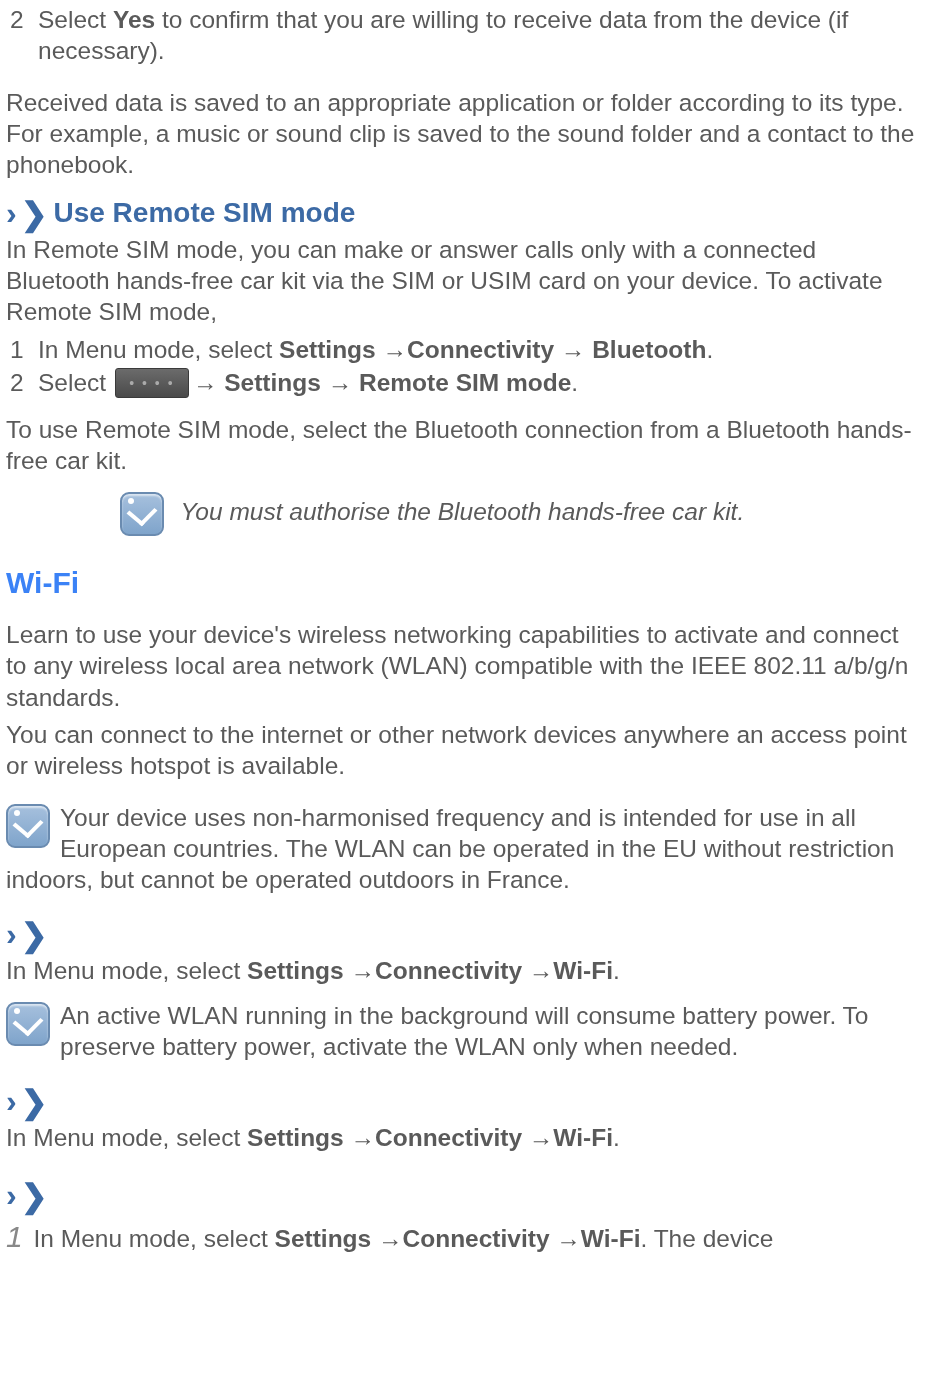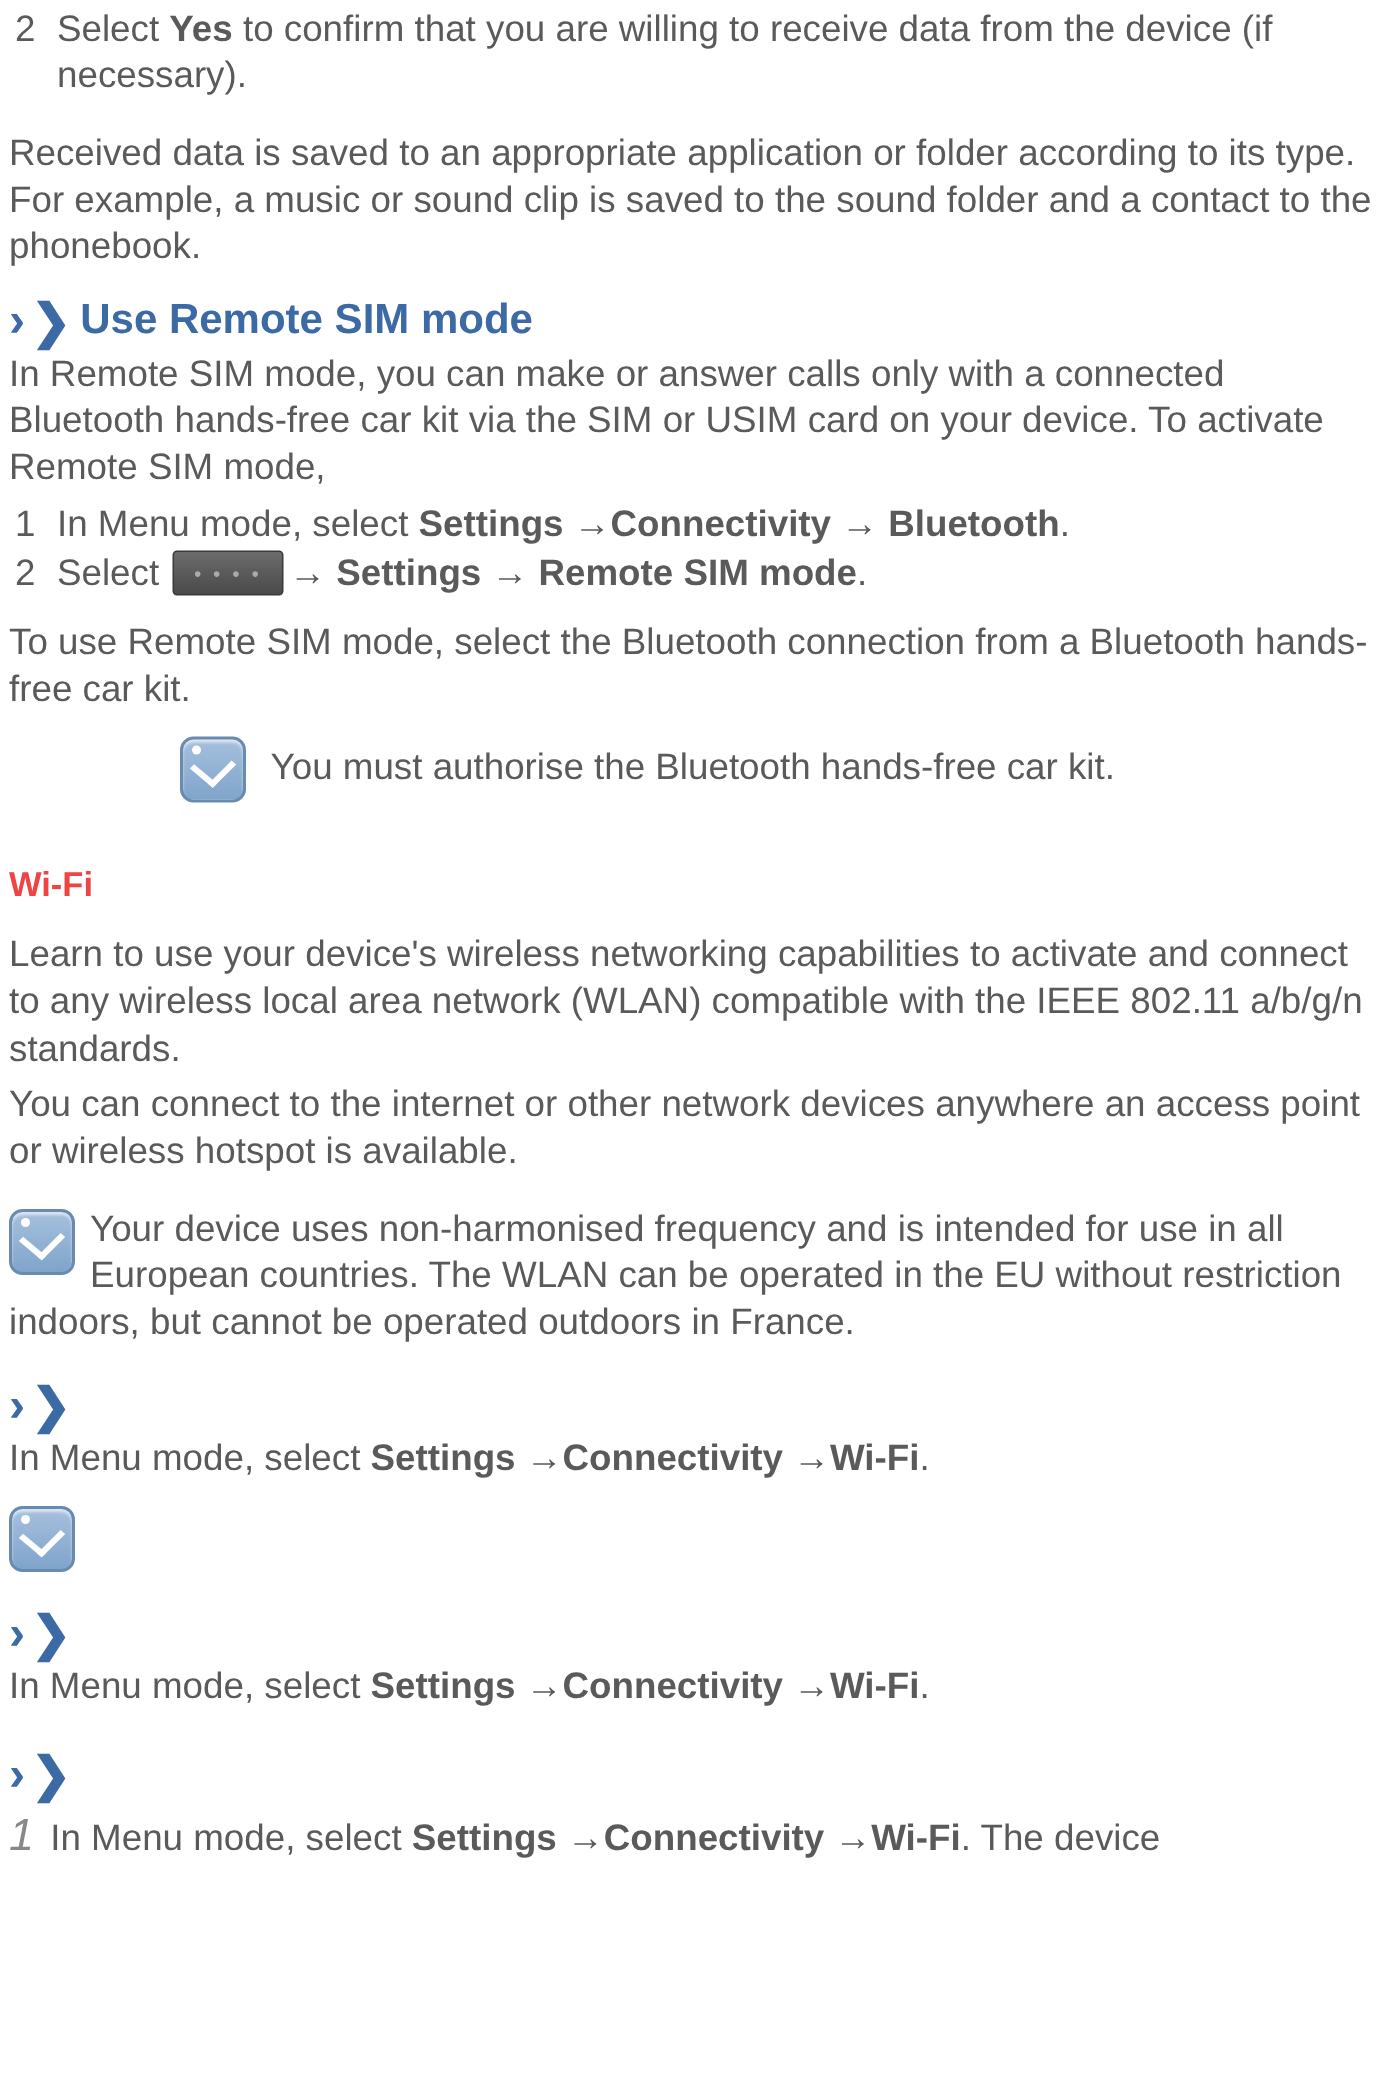--- a/index.html
+++ b/index.html
@@ -47,24 +47,24 @@
       display: inline-flex;
       align-items: center;
     }
     .chev-shape {
       display: inline-block;
       margin-left: 4px;
       position: relative;
       top: 1px;
     }
     .heading-main {
-      color: #ef4444;
+      color: #3b82f6;
       font-weight: bold;
-      font-size: 23px;
-      margin-top: 40px;
+      font-size: 30px;
+      margin-top: 28px;
       margin-bottom: 12px;
     }
     .icon-box {
       display: inline-block;
       width: 40px;
       height: 40px;
       border-radius: 9px;
       background: linear-gradient(#a6c0dd,#7fa4cb);
       border: 2px solid #6a8bb0;
       position: relative;
@@ -112,20 +112,21 @@
       font-size: 14px;
       line-height: 28px;
       letter-spacing: 2px;
     }
     .note-row {
       margin-top: 16px;
       margin-bottom: 16px;
     }
     .indent-note {
       padding-left: 114px;
+      font-style: italic;
     }
     .italic-num {
       font-style: italic;
       font-size: 30px;
       color: #888;
       margin-right: 4px;
     }
     .gap { margin-top: 14px; }
   </style>
 </head>
@@ -192,20 +193,21 @@
 </div>
 <div class="para" style="margin-top:0">
   <span>In Menu mode, select </span><span class="strong">Settings →Connectivity →Wi-Fi</span><span>.</span>
 </div>
 
 <div class="para gap">
   <span class="icon-box" style="float:left;margin-top:2px;margin-bottom:2px">
       <span class="icon-dot"></span>
       <span class="icon-check"></span>
     </span>
+  <span> An active WLAN running in the background will consume battery power. To preserve battery power, activate the WLAN only when needed.</span>
   <div style="clear:both"></div>
 </div>
 
 <div class="heading-sub" style="margin-top:18px">
   <span class="chevron">
       <span>›</span>
       <span class="chev-shape">❯</span>
     </span>
 </div>
 <div class="para" style="margin-top:0">

